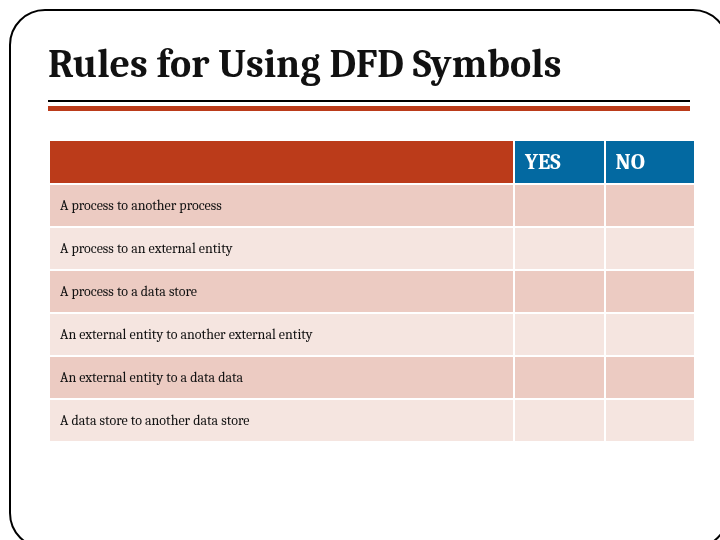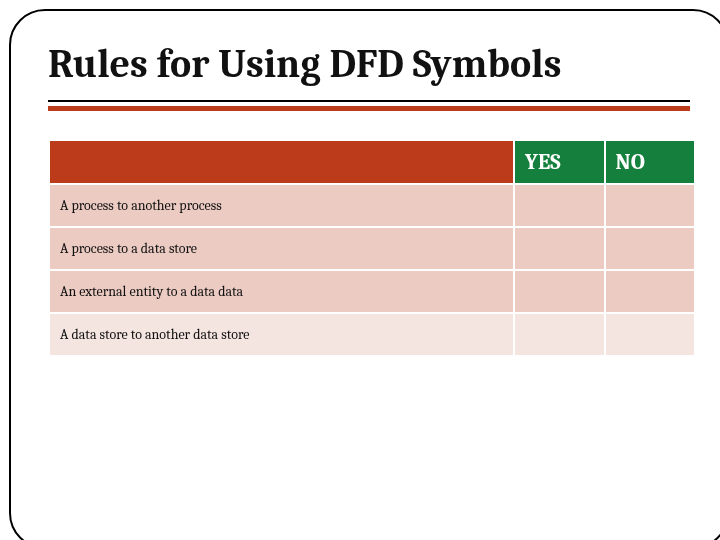--- a/index.html
+++ b/index.html
@@ -31,21 +31,21 @@
     width: 100%;
     border-collapse: collapse;
     margin-top: 28px;
     table-layout: fixed;
   }
   table.rules col.desc { width: 72%; }
   table.rules col.yes  { width: 14%; }
   table.rules col.no   { width: 14%; }
 
   table.rules th {
-    background: #15803d;
+    background: #0369a1;
     color: #fff;
     font-weight: 700;
     font-size: 22px;
     text-align: left;
     padding: 8px 10px;
     border: 2px solid #fff;
   }
   table.rules th.blank { background: #bb3b1a; }
 
   table.rules td {
@@ -78,22 +78,32 @@
         <th>YES</th>
         <th>NO</th>
       </tr>
     </thead>
     <tbody>
       <tr class="odd">
         <td>A process to another process</td>
         <td></td>
         <td></td>
       </tr>
+      <tr class="even">
+        <td>A process to an external entity</td>
+        <td></td>
+        <td></td>
+      </tr>
       <tr class="odd">
         <td>A process to a data store</td>
+        <td></td>
+        <td></td>
+      </tr>
+      <tr class="even">
+        <td>An external entity to another external entity</td>
         <td></td>
         <td></td>
       </tr>
       <tr class="odd">
         <td>An external entity to a data data</td>
         <td></td>
         <td></td>
       </tr>
       <tr class="even">
         <td>A data store to another data store</td>

